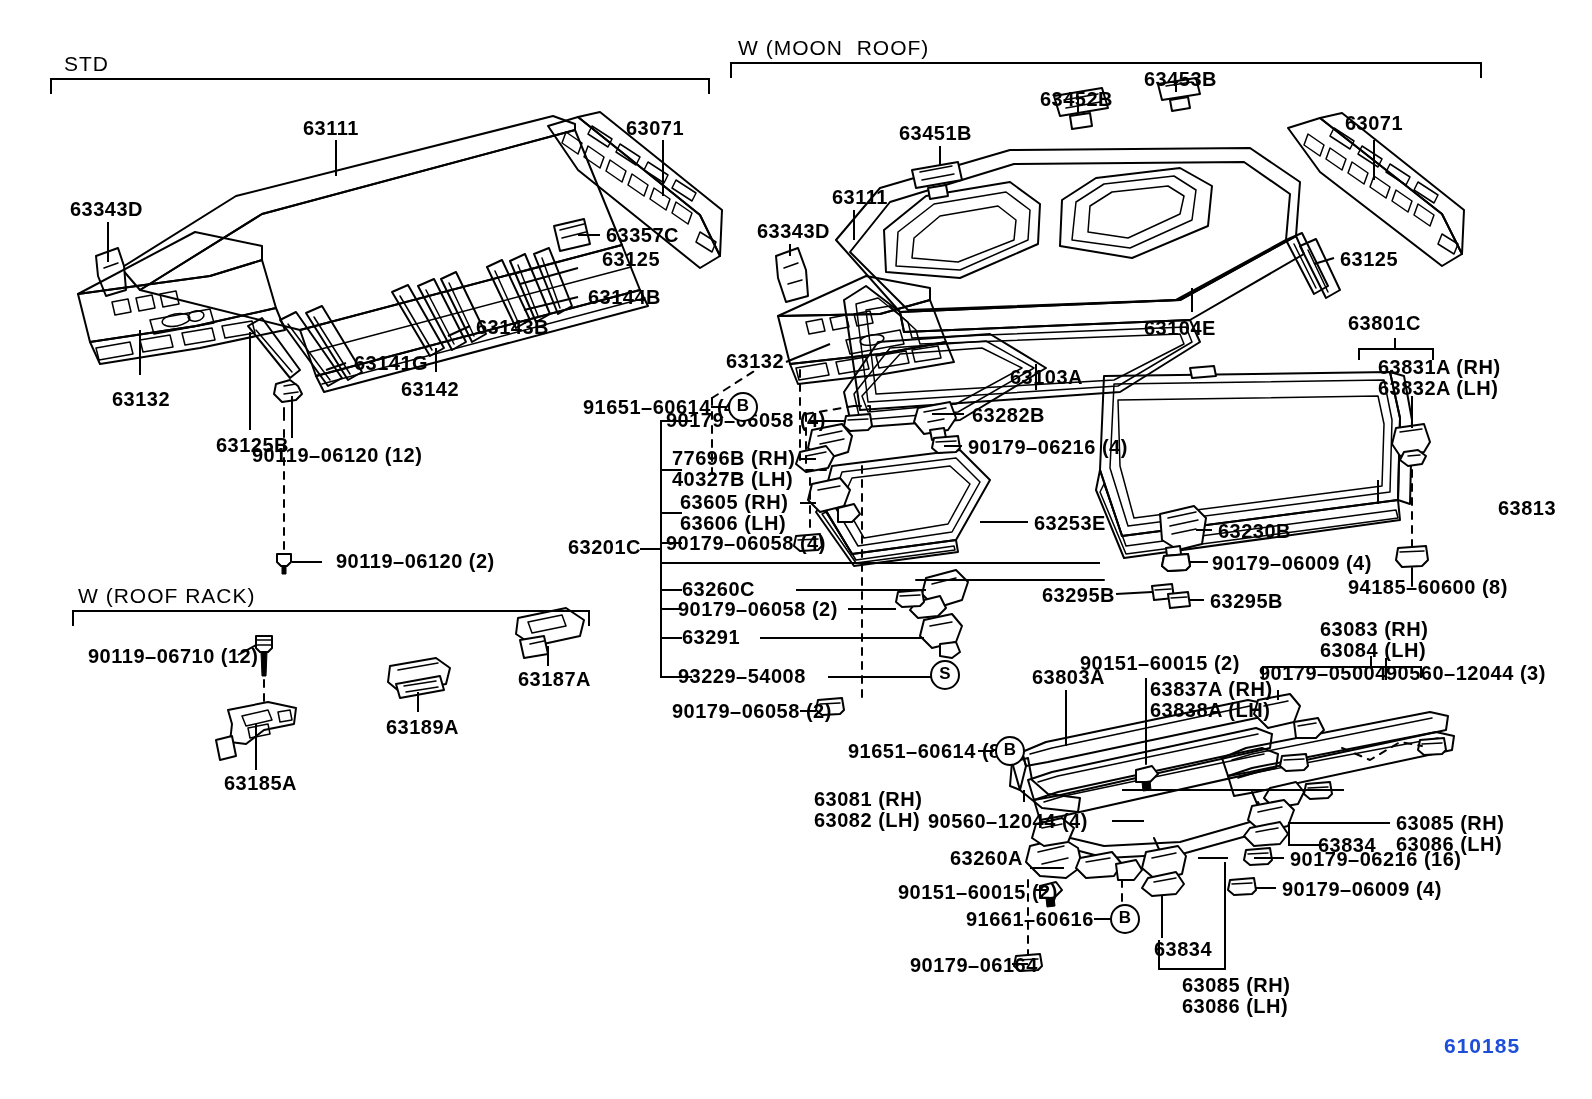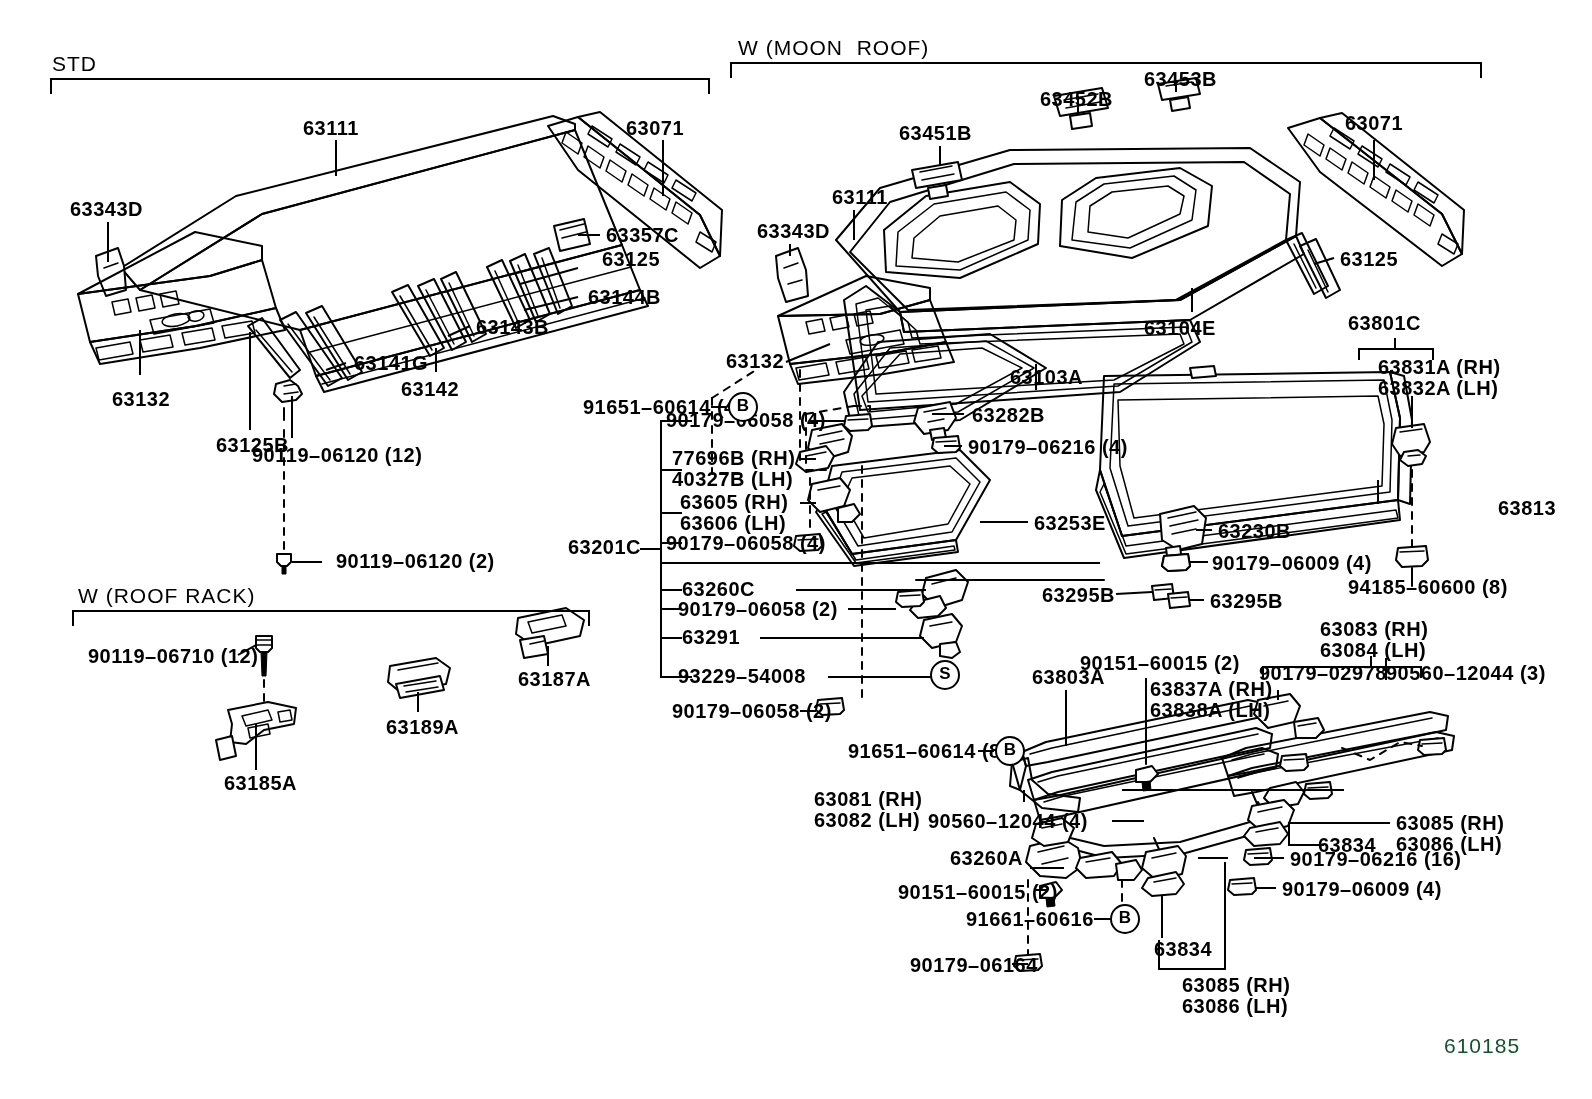--- a/index.html
+++ b/index.html
@@ -57,21 +57,21 @@
   
   #art{position:absolute;left:0;top:0;width:1592px;height:1099px;}
   #art path,#art polyline,#art line,#art polygon,#art ellipse,#art circle{
     vector-effect:non-scaling-stroke;
   }
   .s{fill:none;stroke:#000;stroke-width:2;stroke-linejoin:round;stroke-linecap:round;}
   .sf{fill:#fff;stroke:#000;stroke-width:2;stroke-linejoin:round;stroke-linecap:round;}
   .sk{fill:#000;stroke:#000;stroke-width:1;}
   .th{fill:none;stroke:#000;stroke-width:1.5;stroke-linejoin:round;stroke-linecap:round;}
   
-  #diagid{position:absolute;font-weight:normal;font-size:21px;letter-spacing:1px;color:#14532d;}
+  #diagid{position:absolute;font-weight:bold;font-size:21px;letter-spacing:1px;color:#1d4ed8;}
 </style>
 </head>
 <body>
 
 <div id="page">
 
   <svg id="art" viewBox="0 0 1592 1099">
 
     <g>
 
@@ -473,21 +473,21 @@
       <line x1="1048" y1="890" x2="1036" y2="890"></line>
       <line x1="1028" y1="964" x2="1012" y2="964"></line>
       <line x1="1228" y1="858" x2="1198" y2="858"></line>
       <line x1="1162" y1="896" x2="1162" y2="938"></line>
       <line x1="1284" y1="858" x2="1254" y2="858"></line>
       <line x1="1276" y1="888" x2="1256" y2="888"></line>
       <line x1="1386" y1="658" x2="1386" y2="680"></line>
     </g>
   </svg>
 
-  <div class="sect" style="left:52px;top:52px;">STD</div>
+  <div class="sect" style="left:64px;top:52px;">STD</div>
   <div class="sbr" style="left:50px;top:78px;width:660px;"></div>
 
   <div class="sect" style="left:738px;top:36px;">W (MOON  ROOF)</div>
   <div class="sbr" style="left:730px;top:62px;width:752px;"></div>
 
   <div class="sect" style="left:78px;top:584px;">W (ROOF RACK)</div>
   <div class="sbr" style="left:72px;top:610px;width:518px;"></div>
 
   <div class="lbl" style="left:303px;top:117px;">63111</div>
   <div class="lbl" style="left:626px;top:117px;">63071</div>
@@ -613,21 +613,21 @@
   <div class="lbl" style="left:1182px;top:974px;">63085 (RH)</div>
   <div class="lbl" style="left:1182px;top:995px;">63086 (LH)</div>
   <div class="ln lnv" style="left:1224px;top:862px;height:108px;"></div>
   <div class="ln lnh" style="left:1158px;top:968px;width:68px;"></div>
   <div class="ln lnv" style="left:1158px;top:940px;height:28px;"></div>
 
   <div class="lbl" style="left:1320px;top:618px;">63083 (RH)</div>
   <div class="lbl" style="left:1320px;top:639px;">63084 (LH)</div>
   <div class="tbr" style="left:1262px;top:666px;width:160px;"></div>
   <div class="ln lnv" style="left:1370px;top:656px;height:12px;"></div>
-  <div class="lbl" style="left:1259px;top:662px;">90179–02978</div>
+  <div class="lbl" style="left:1259px;top:662px;">90179–05004</div>
   <div class="lbl" style="left:1386px;top:662px;">90560–12044 (3)</div>
 
   <div class="lbl" style="left:1290px;top:848px;">90179–06216 (16)</div>
   <div class="lbl" style="left:1282px;top:878px;">90179–06009 (4)</div>
 
   <div class="circ" style="left:930px;top:660px;">S</div>
 
   <div id="diagid" style="left:1444px;top:1034px;">610185</div>
 
 </div>

